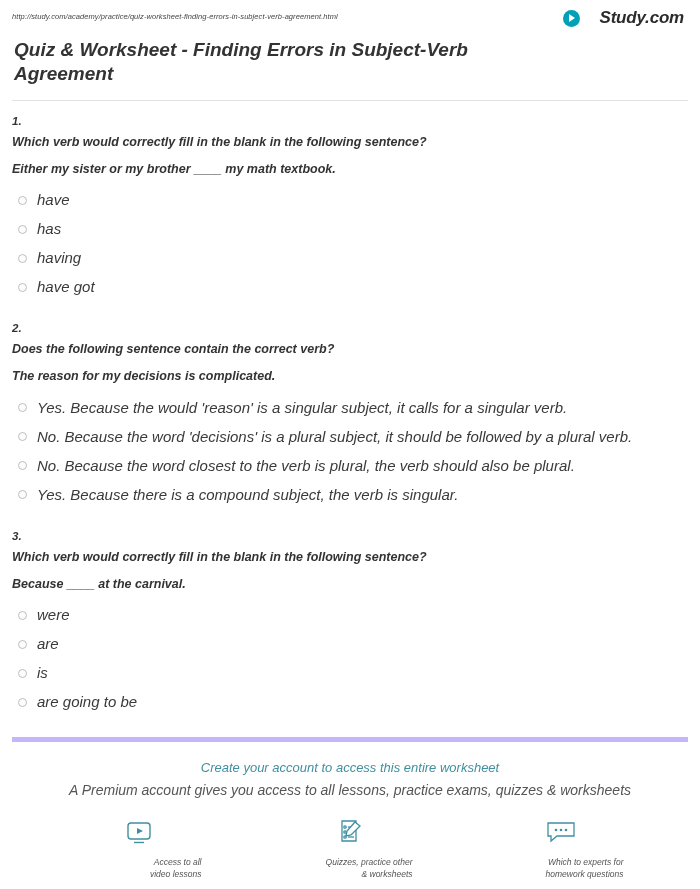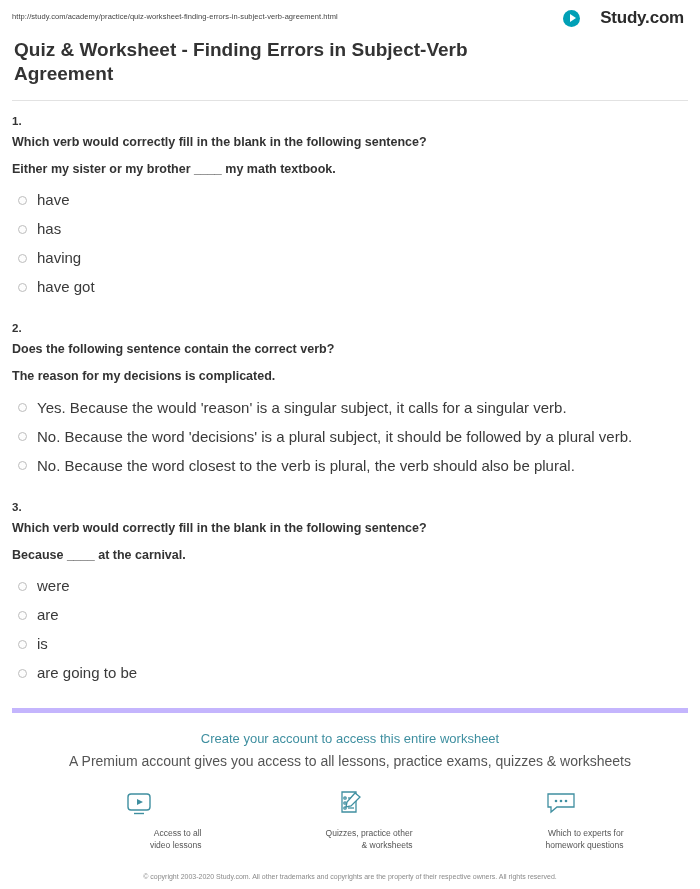--- a/index.html
+++ b/index.html
@@ -10,20 +10,21 @@
     height: 889px;
     background: #ffffff;
     font-family: "Liberation Sans", sans-serif;
     color: #333333;
   }
   .page {
     width: 700px;
     height: 889px;
     position: relative;
     padding: 0 12px;
+    font-style: italic;
   }
 
   
   .top-bar {
     display: flex;
     align-items: flex-start;
     justify-content: space-between;
     padding: 8px 0 4px 0;
   }
   .url {
@@ -219,20 +220,24 @@
           <span class="radio"></span>
           <span class="choice-label">Yes. Because the would 'reason' is a singular subject, it calls for a singular verb.</span>
         </label>
         <label class="choice">
           <span class="radio"></span>
           <span class="choice-label">No. Because the word 'decisions' is a plural subject, it should be followed by a plural verb.</span>
         </label>
         <label class="choice">
           <span class="radio"></span>
           <span class="choice-label">No. Because the word closest to the verb is plural, the verb should also be plural.</span>
+        </label>
+        <label class="choice">
+          <span class="radio"></span>
+          <span class="choice-label">Yes. Because there is a compound subject, the verb is singular.</span>
         </label>
       </div>
     </div>
 
     <div class="question">
       <div class="q-num">3.</div>
       <div class="q-prompt">Which verb would correctly fill in the blank in the following sentence?</div>
       <div class="q-sentence">Because ____ at the carnival.</div>
       <div class="choices">
         <label class="choice">

